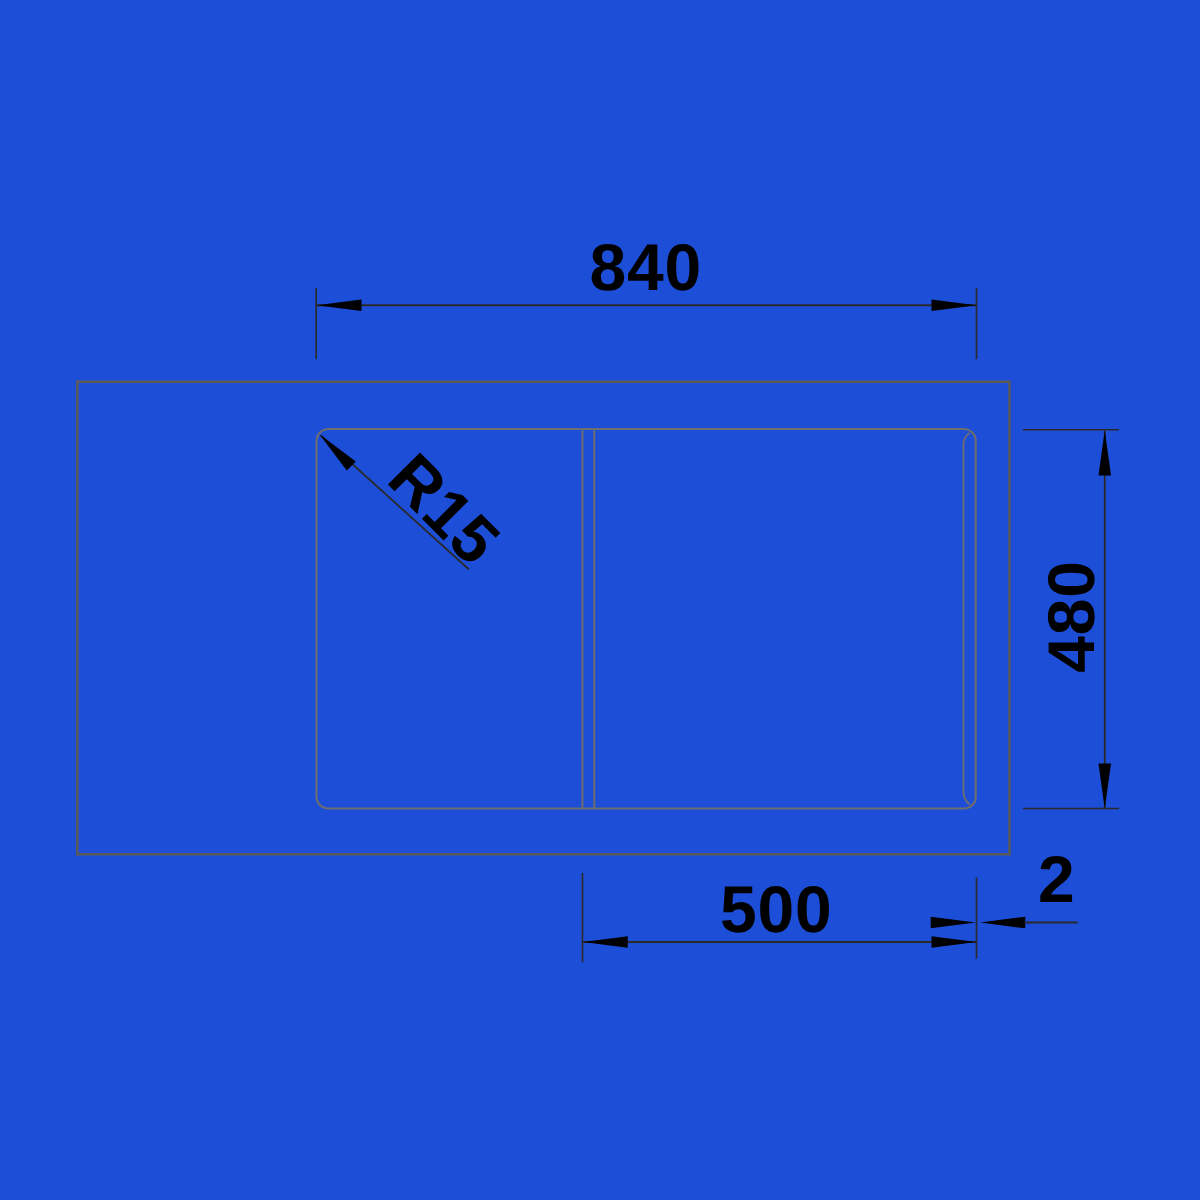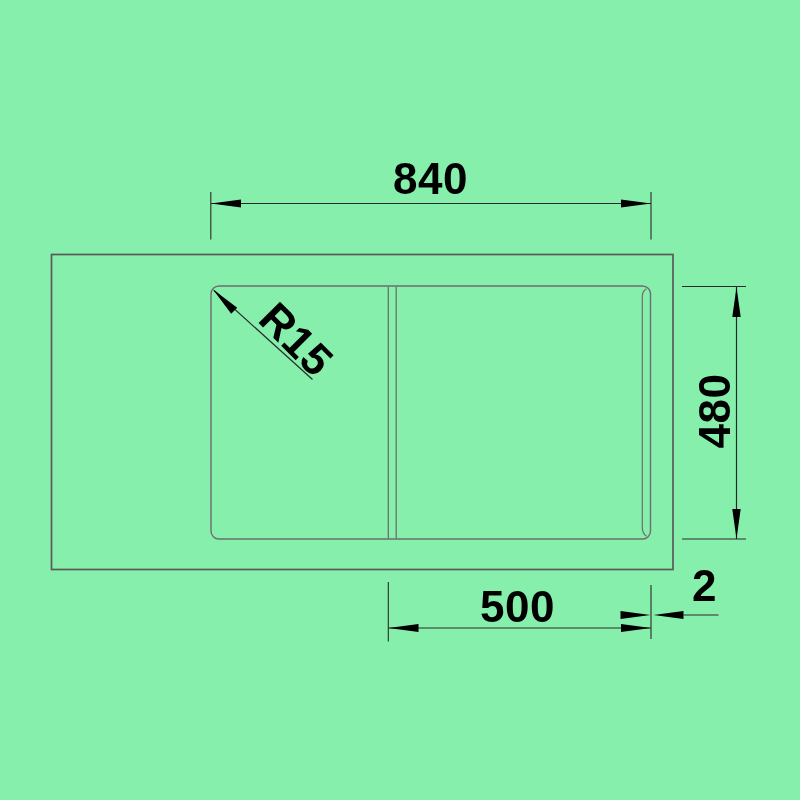--- a/index.html
+++ b/index.html
@@ -7,21 +7,21 @@
     padding: 0;
     background: #ffffff;
     width: 800px;
     height: 800px;
     overflow: hidden;
   }
   .drawing-stage {
     width: 800px;
     height: 800px;
     position: relative;
-    background: #86efac;
+    background: #1d4ed8;
   }
   svg { display: block; }
   .shape { fill: none; }
   .dim-text {
     font-family: "Liberation Sans", sans-serif;
     font-weight: 700;
     font-size: 44px;
     letter-spacing: 0.5px;
   }
 </style>

